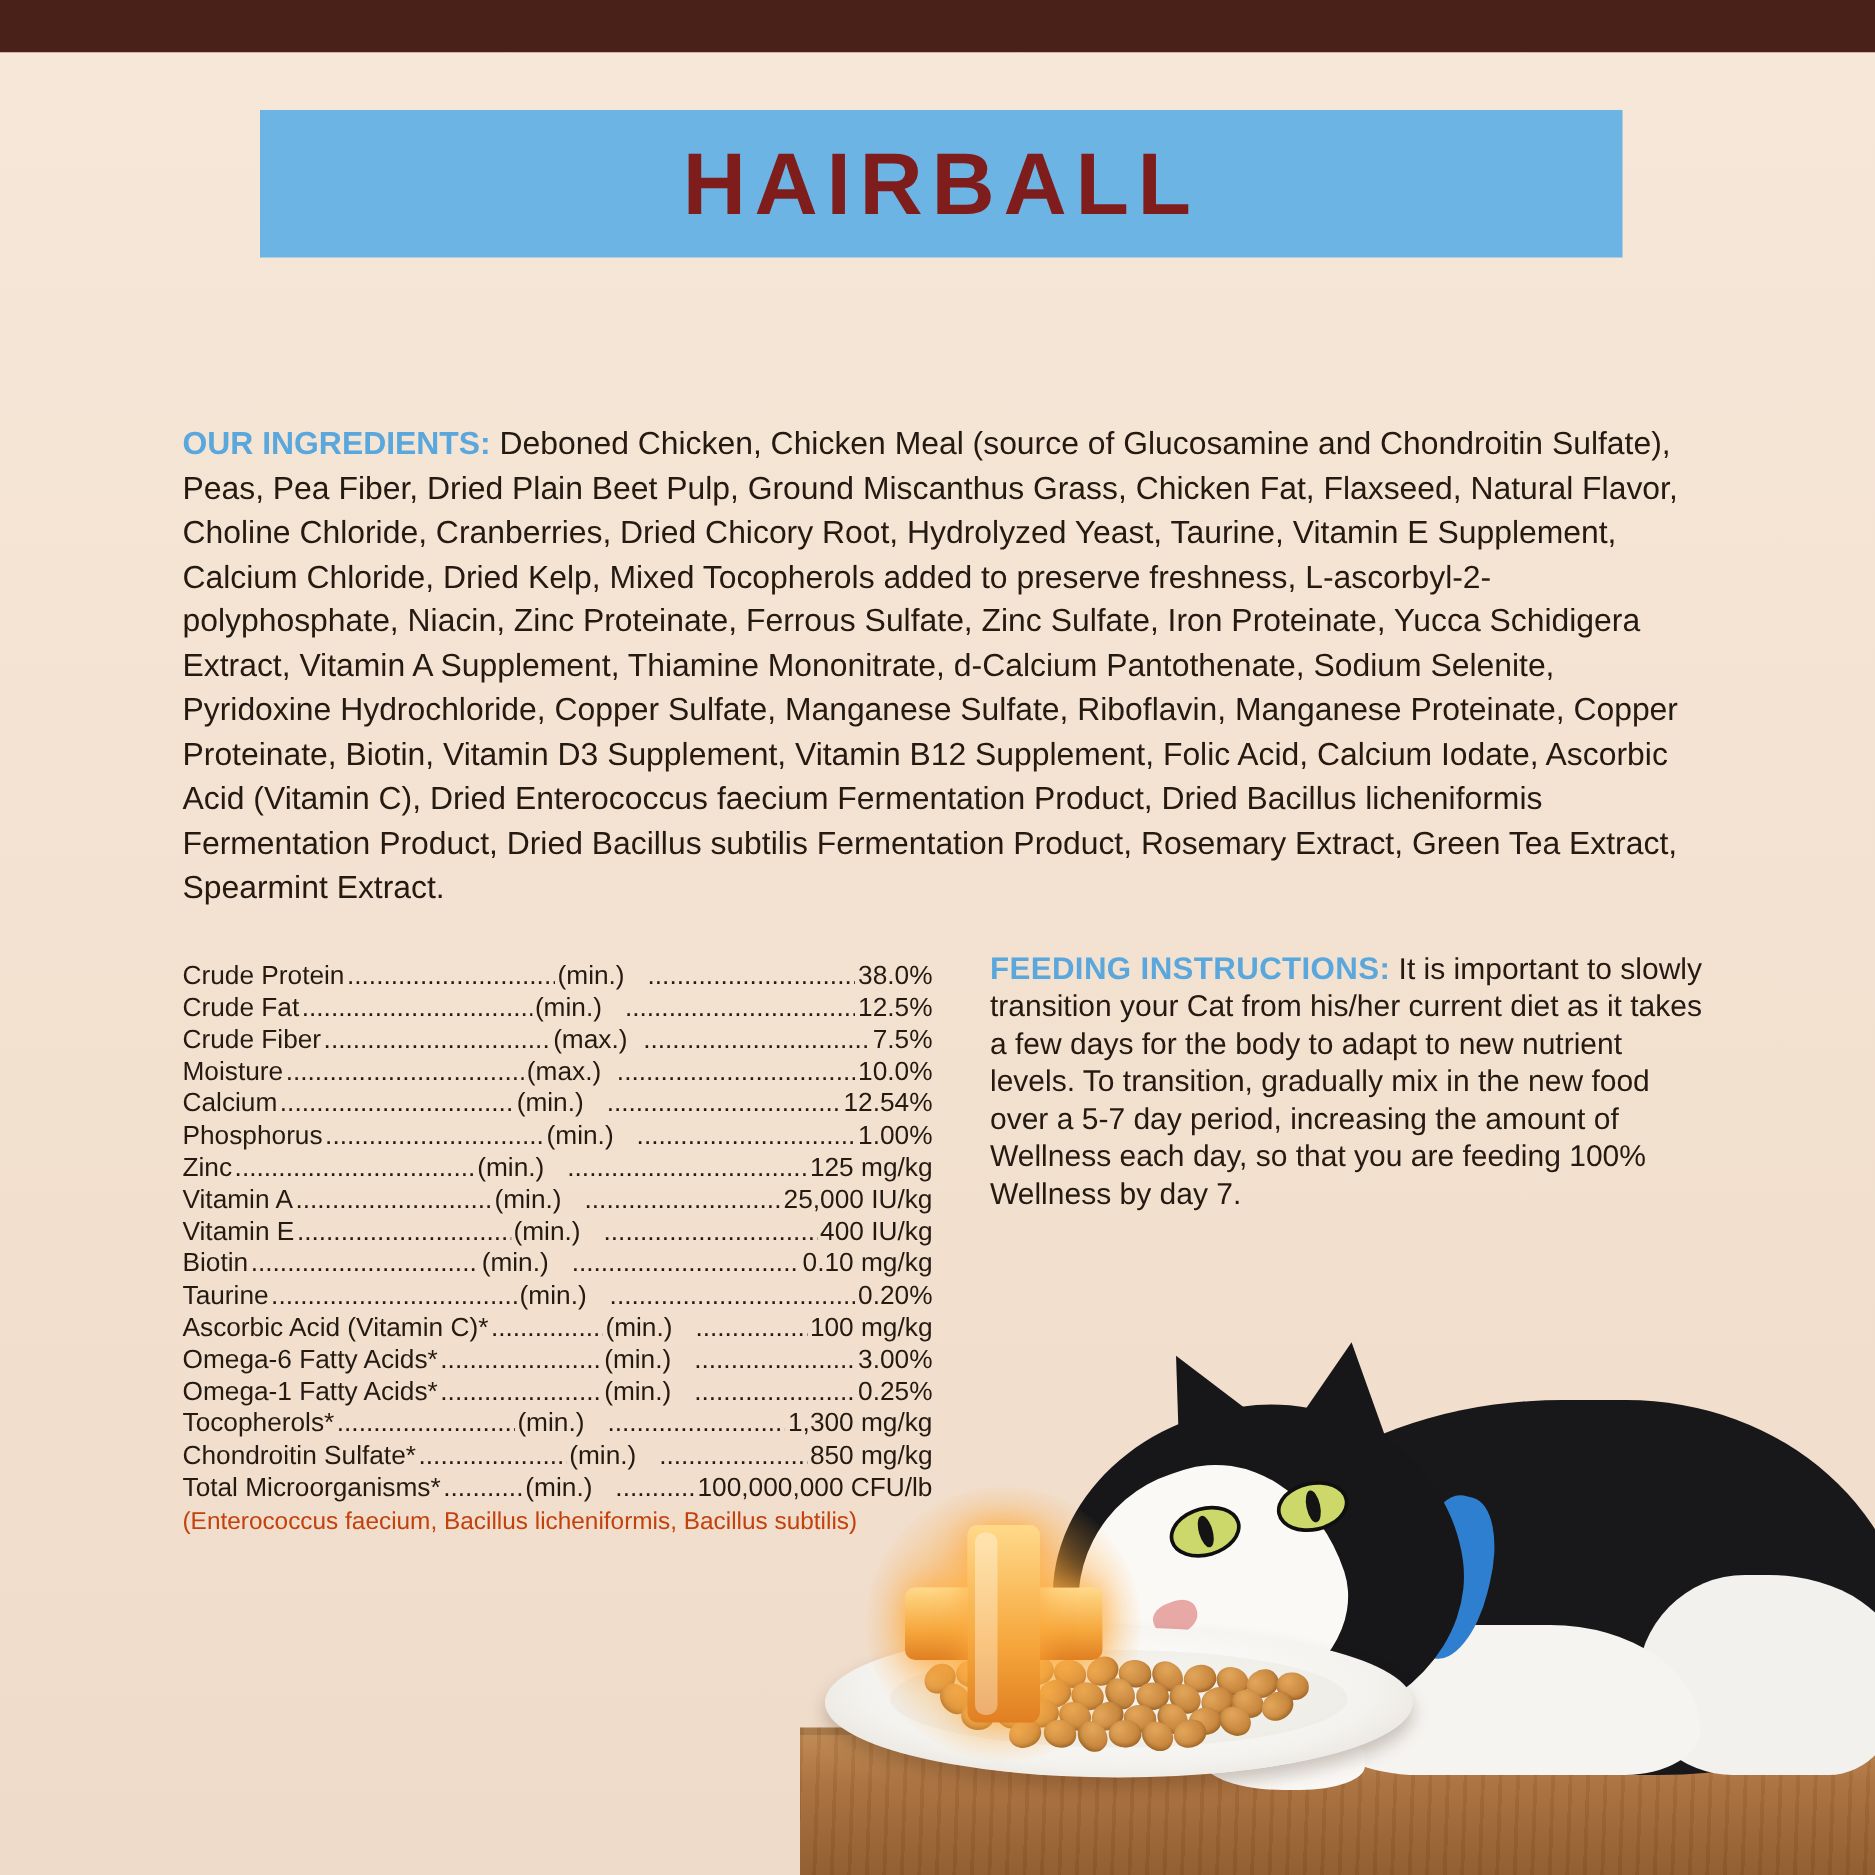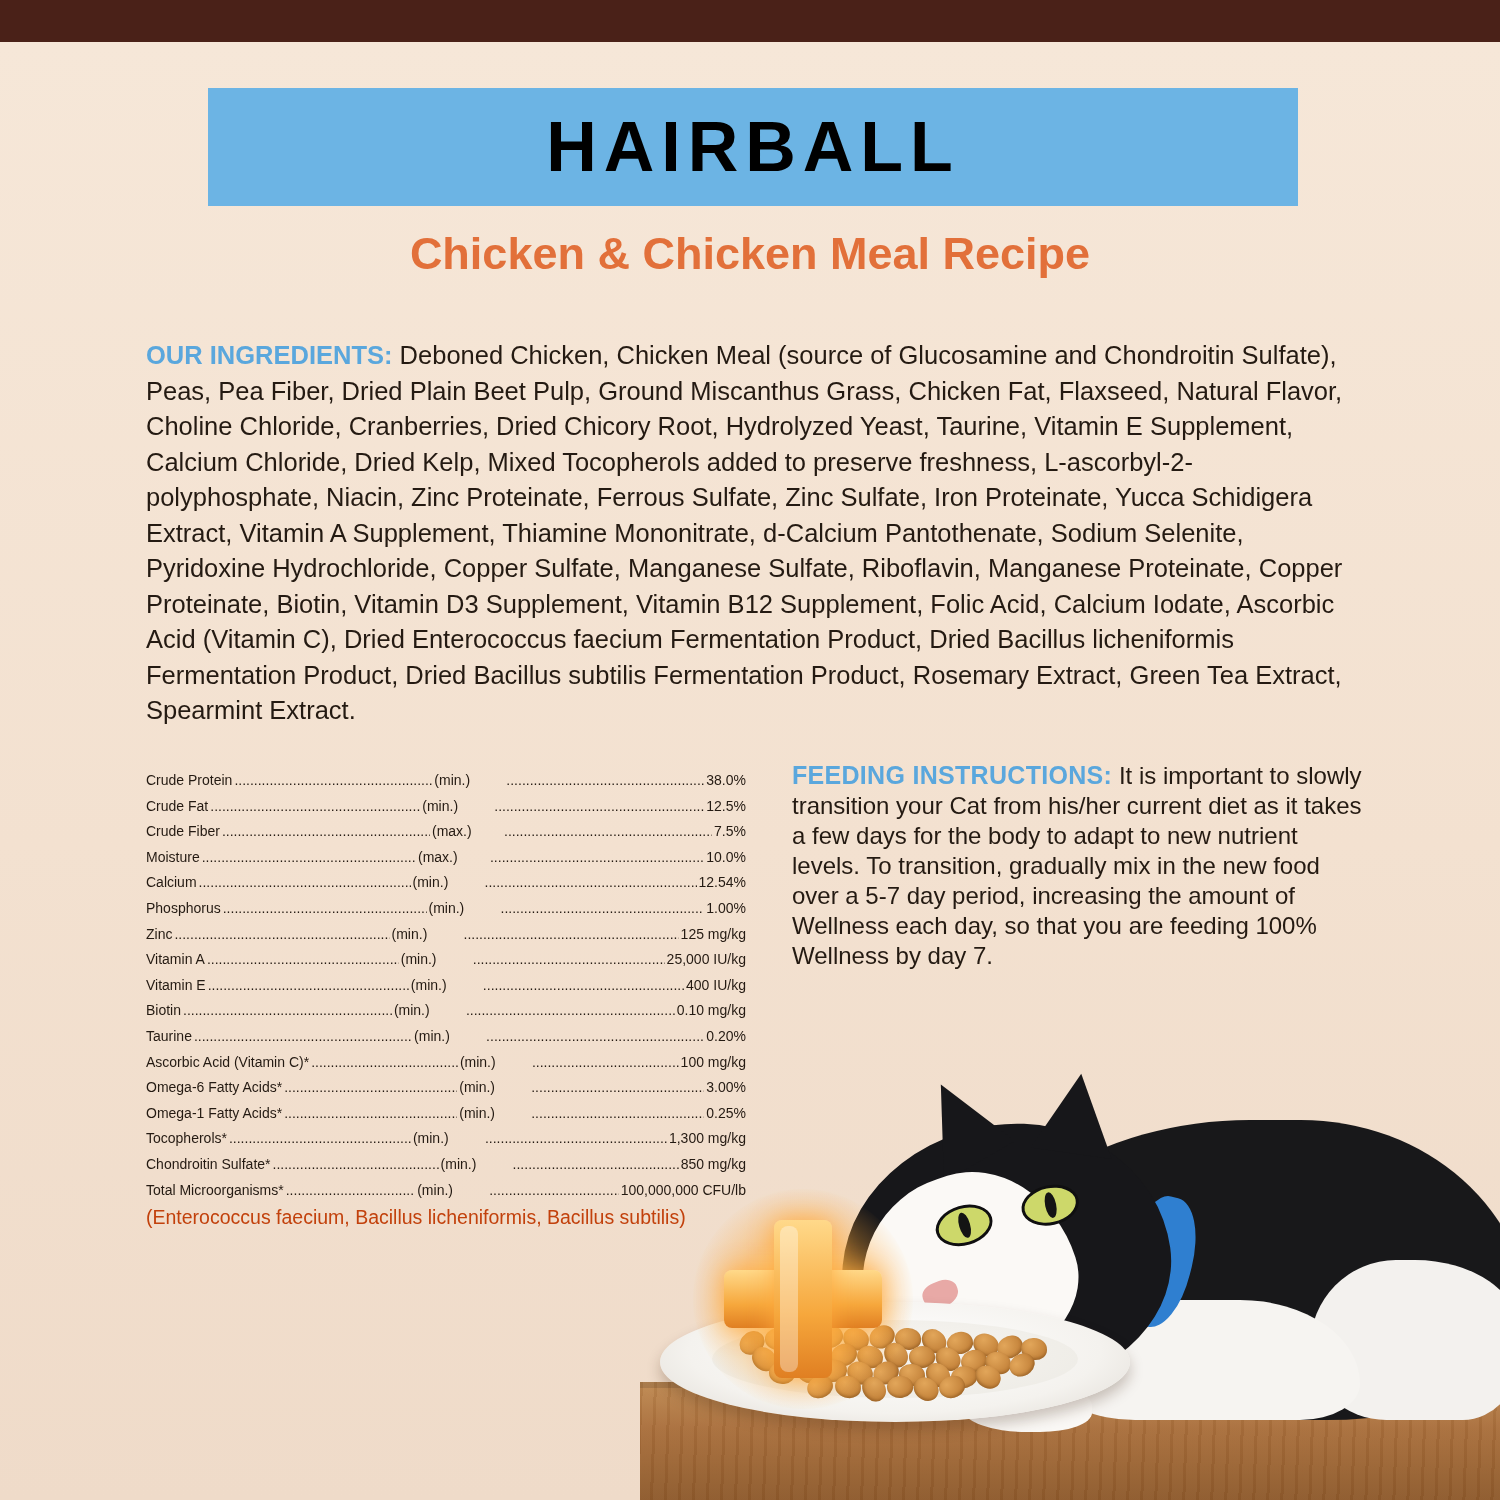--- a/index.html
+++ b/index.html
@@ -41,21 +41,21 @@
     top: 88px;
     left: 208px;
     width: 1090px;
     height: 118px;
     background: #6cb4e4;
     display: flex;
     align-items: center;
     justify-content: center;
   }
   .title-band .title {
-    color: #000000;
+    color: #7f1d1d;
     font-size: 70px;
     font-weight: bold;
     letter-spacing: 7px;
     line-height: 1;
   }
   .subtitle {
     position: absolute;
     top: 228px;
     left: 0;
     width: 1500px;
@@ -86,21 +86,21 @@
     width: 620px;
   }
   .ga-head, .fi-head {
     color: #5aa7dd;
     font-weight: bold;
     font-size: 25px;
     letter-spacing: 0.3px;
   }
   .ga-table {
     margin-top: 8px;
-    font-size: 14px;
+    font-size: 21px;
     line-height: 25.6px;
     color: #241a12;
     width: 600px;
   }
   .ga-row {
     display: flex;
     align-items: baseline;
     white-space: nowrap;
   }
   .ga-name { flex: 0 0 auto; }
@@ -357,21 +357,20 @@
 
 <div class="page">
 
   <div class="top-bar"></div>
   <div class="bg-tint"></div>
 
   <div class="title-band">
     <div class="title">HAIRBALL</div>
   </div>
 
-  <div class="subtitle">Chicken &amp; Chicken Meal Recipe</div>
 
   <div class="ingredients">
     <span class="label-blue">OUR INGREDIENTS:</span>
     <span>Deboned Chicken, Chicken Meal (source of Glucosamine and Chondroitin Sulfate), Peas, Pea Fiber, Dried Plain Beet Pulp, Ground Miscanthus Grass, Chicken Fat, Flaxseed, Natural Flavor, Choline Chloride, Cranberries, Dried Chicory Root, Hydrolyzed Yeast, Taurine, Vitamin E Supplement, Calcium Chloride, Dried Kelp, Mixed Tocopherols added to preserve freshness, L-ascorbyl-2-polyphosphate, Niacin, Zinc Proteinate, Ferrous Sulfate, Zinc Sulfate, Iron Proteinate, Yucca Schidigera Extract, Vitamin A Supplement, Thiamine Mononitrate, d-Calcium Pantothenate, Sodium Selenite, Pyridoxine Hydrochloride, Copper Sulfate, Manganese Sulfate, Riboflavin, Manganese Proteinate, Copper Proteinate, Biotin, Vitamin D3 Supplement, Vitamin B12 Supplement, Folic Acid, Calcium Iodate, Ascorbic Acid (Vitamin C), Dried Enterococcus faecium Fermentation Product, Dried Bacillus licheniformis Fermentation Product, Dried Bacillus subtilis Fermentation Product, Rosemary Extract, Green Tea Extract, Spearmint Extract.</span>
   </div>
 
   <div class="ga">
     <div class="ga-table" id="ga-table">
         <div class="ga-row">
           <span class="ga-name">Crude Protein</span>

